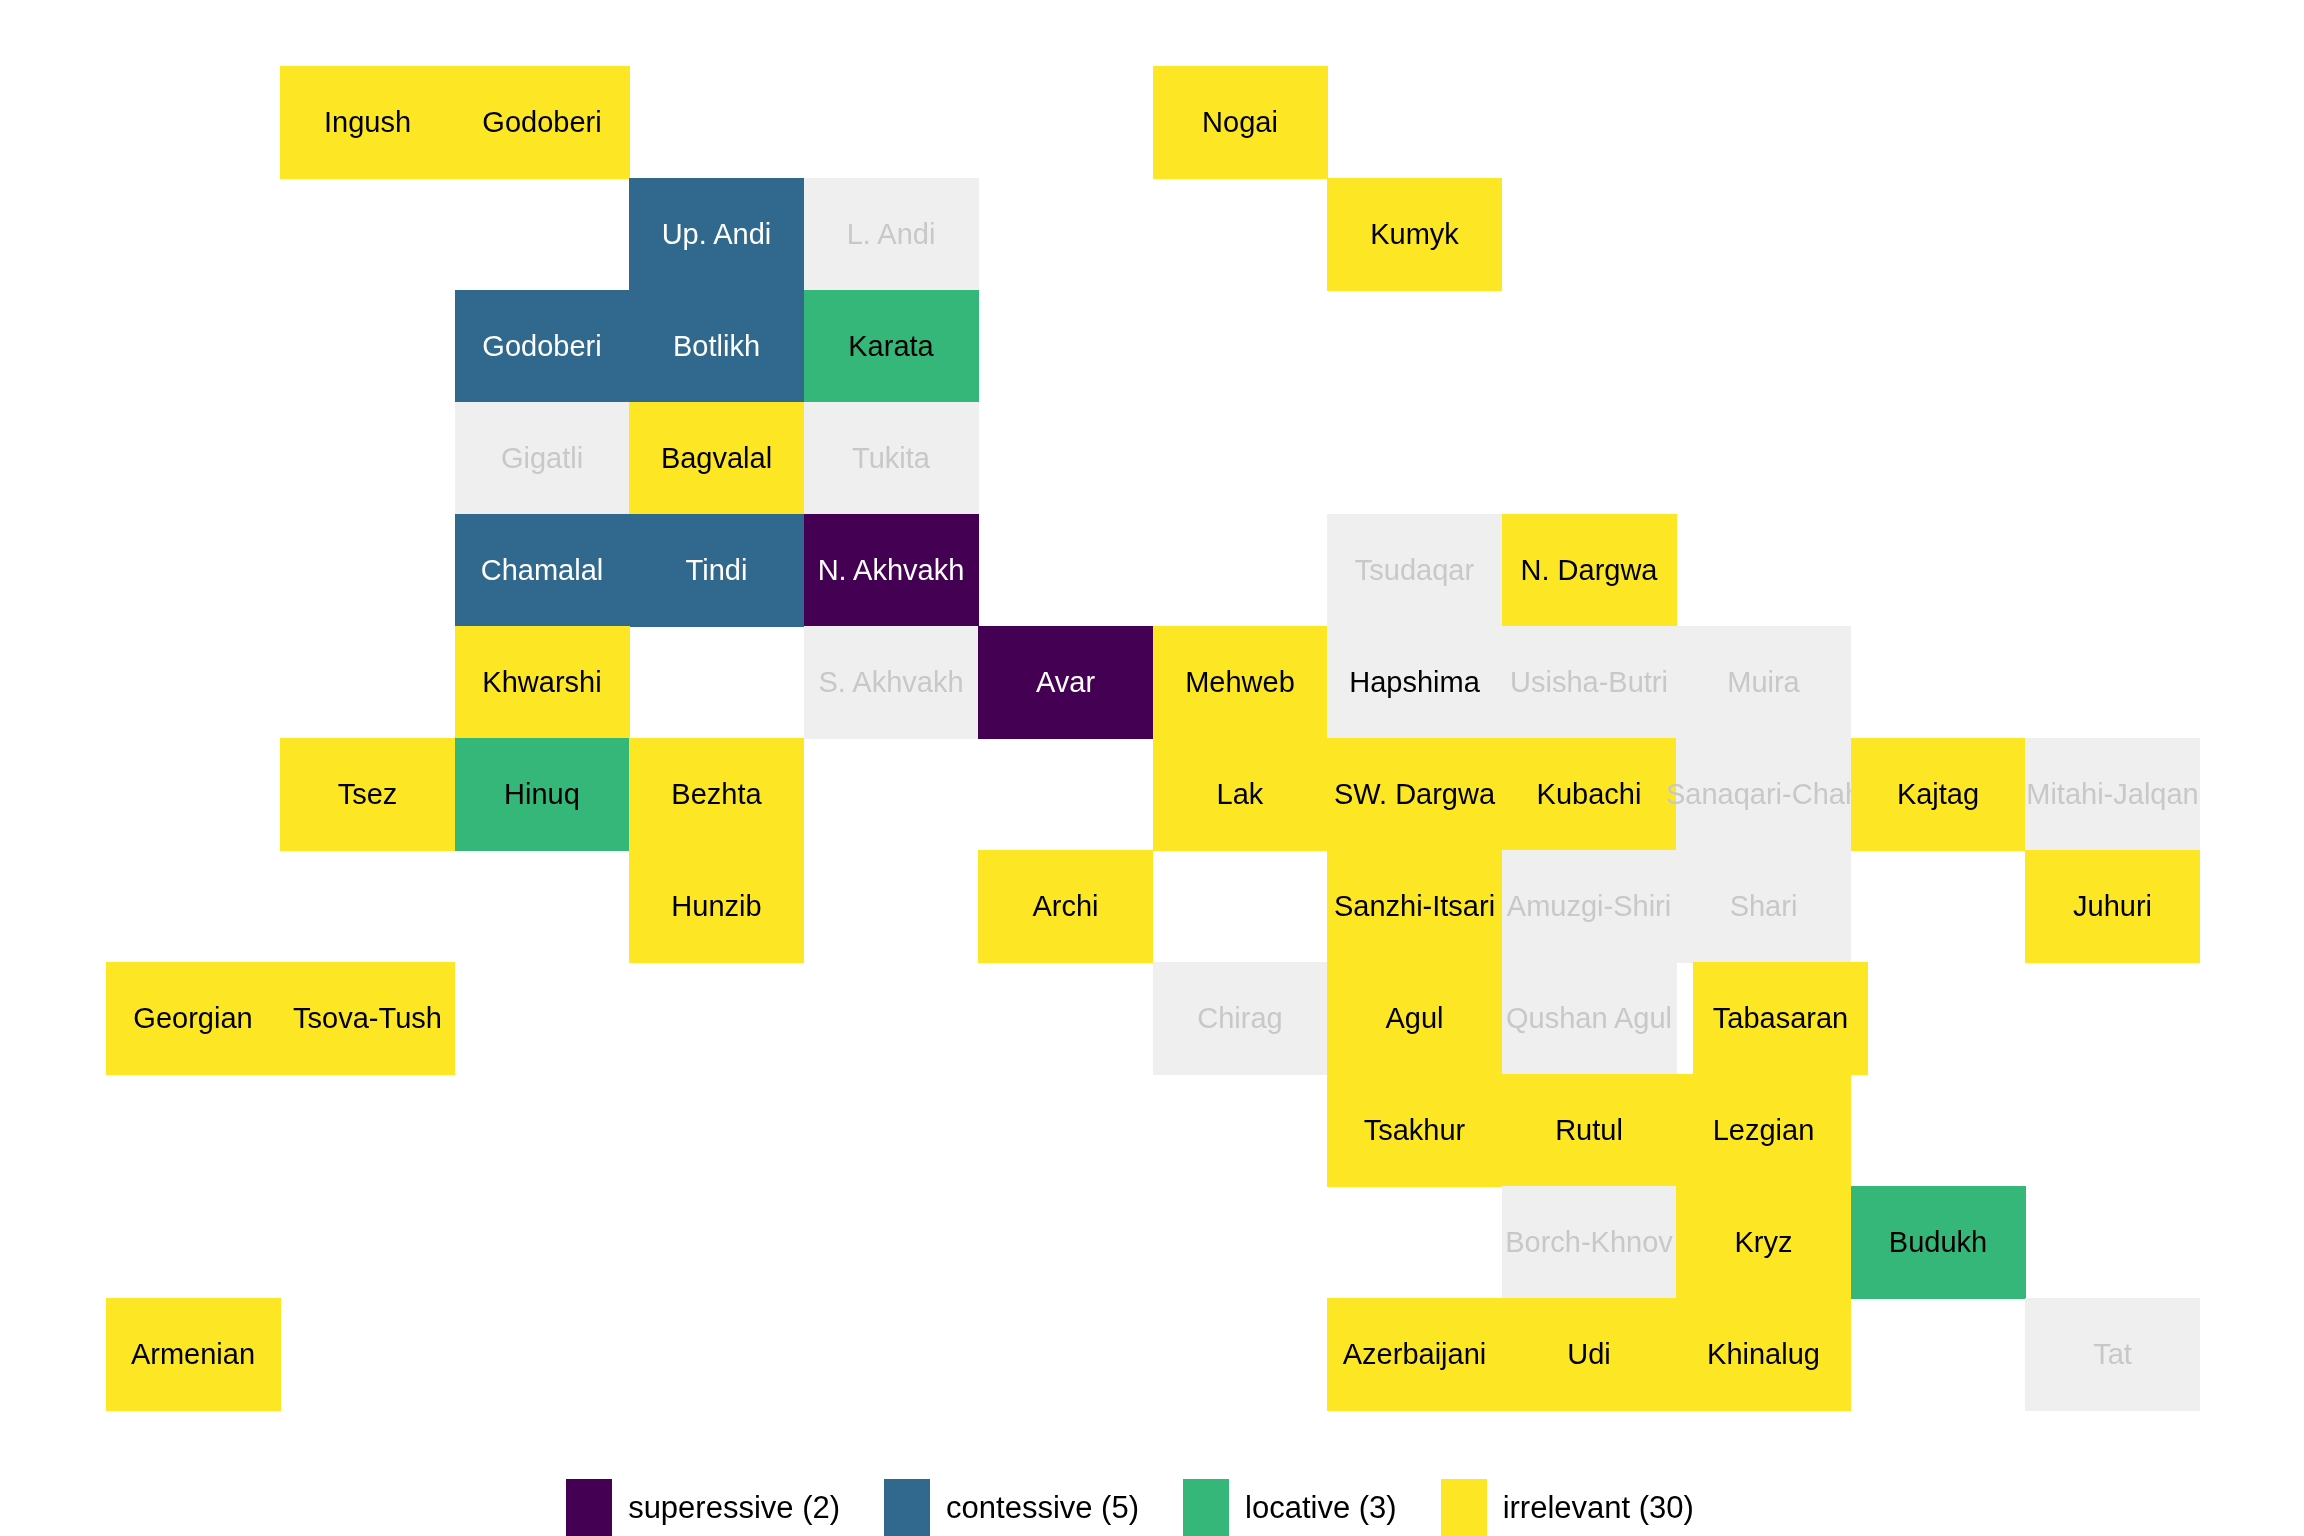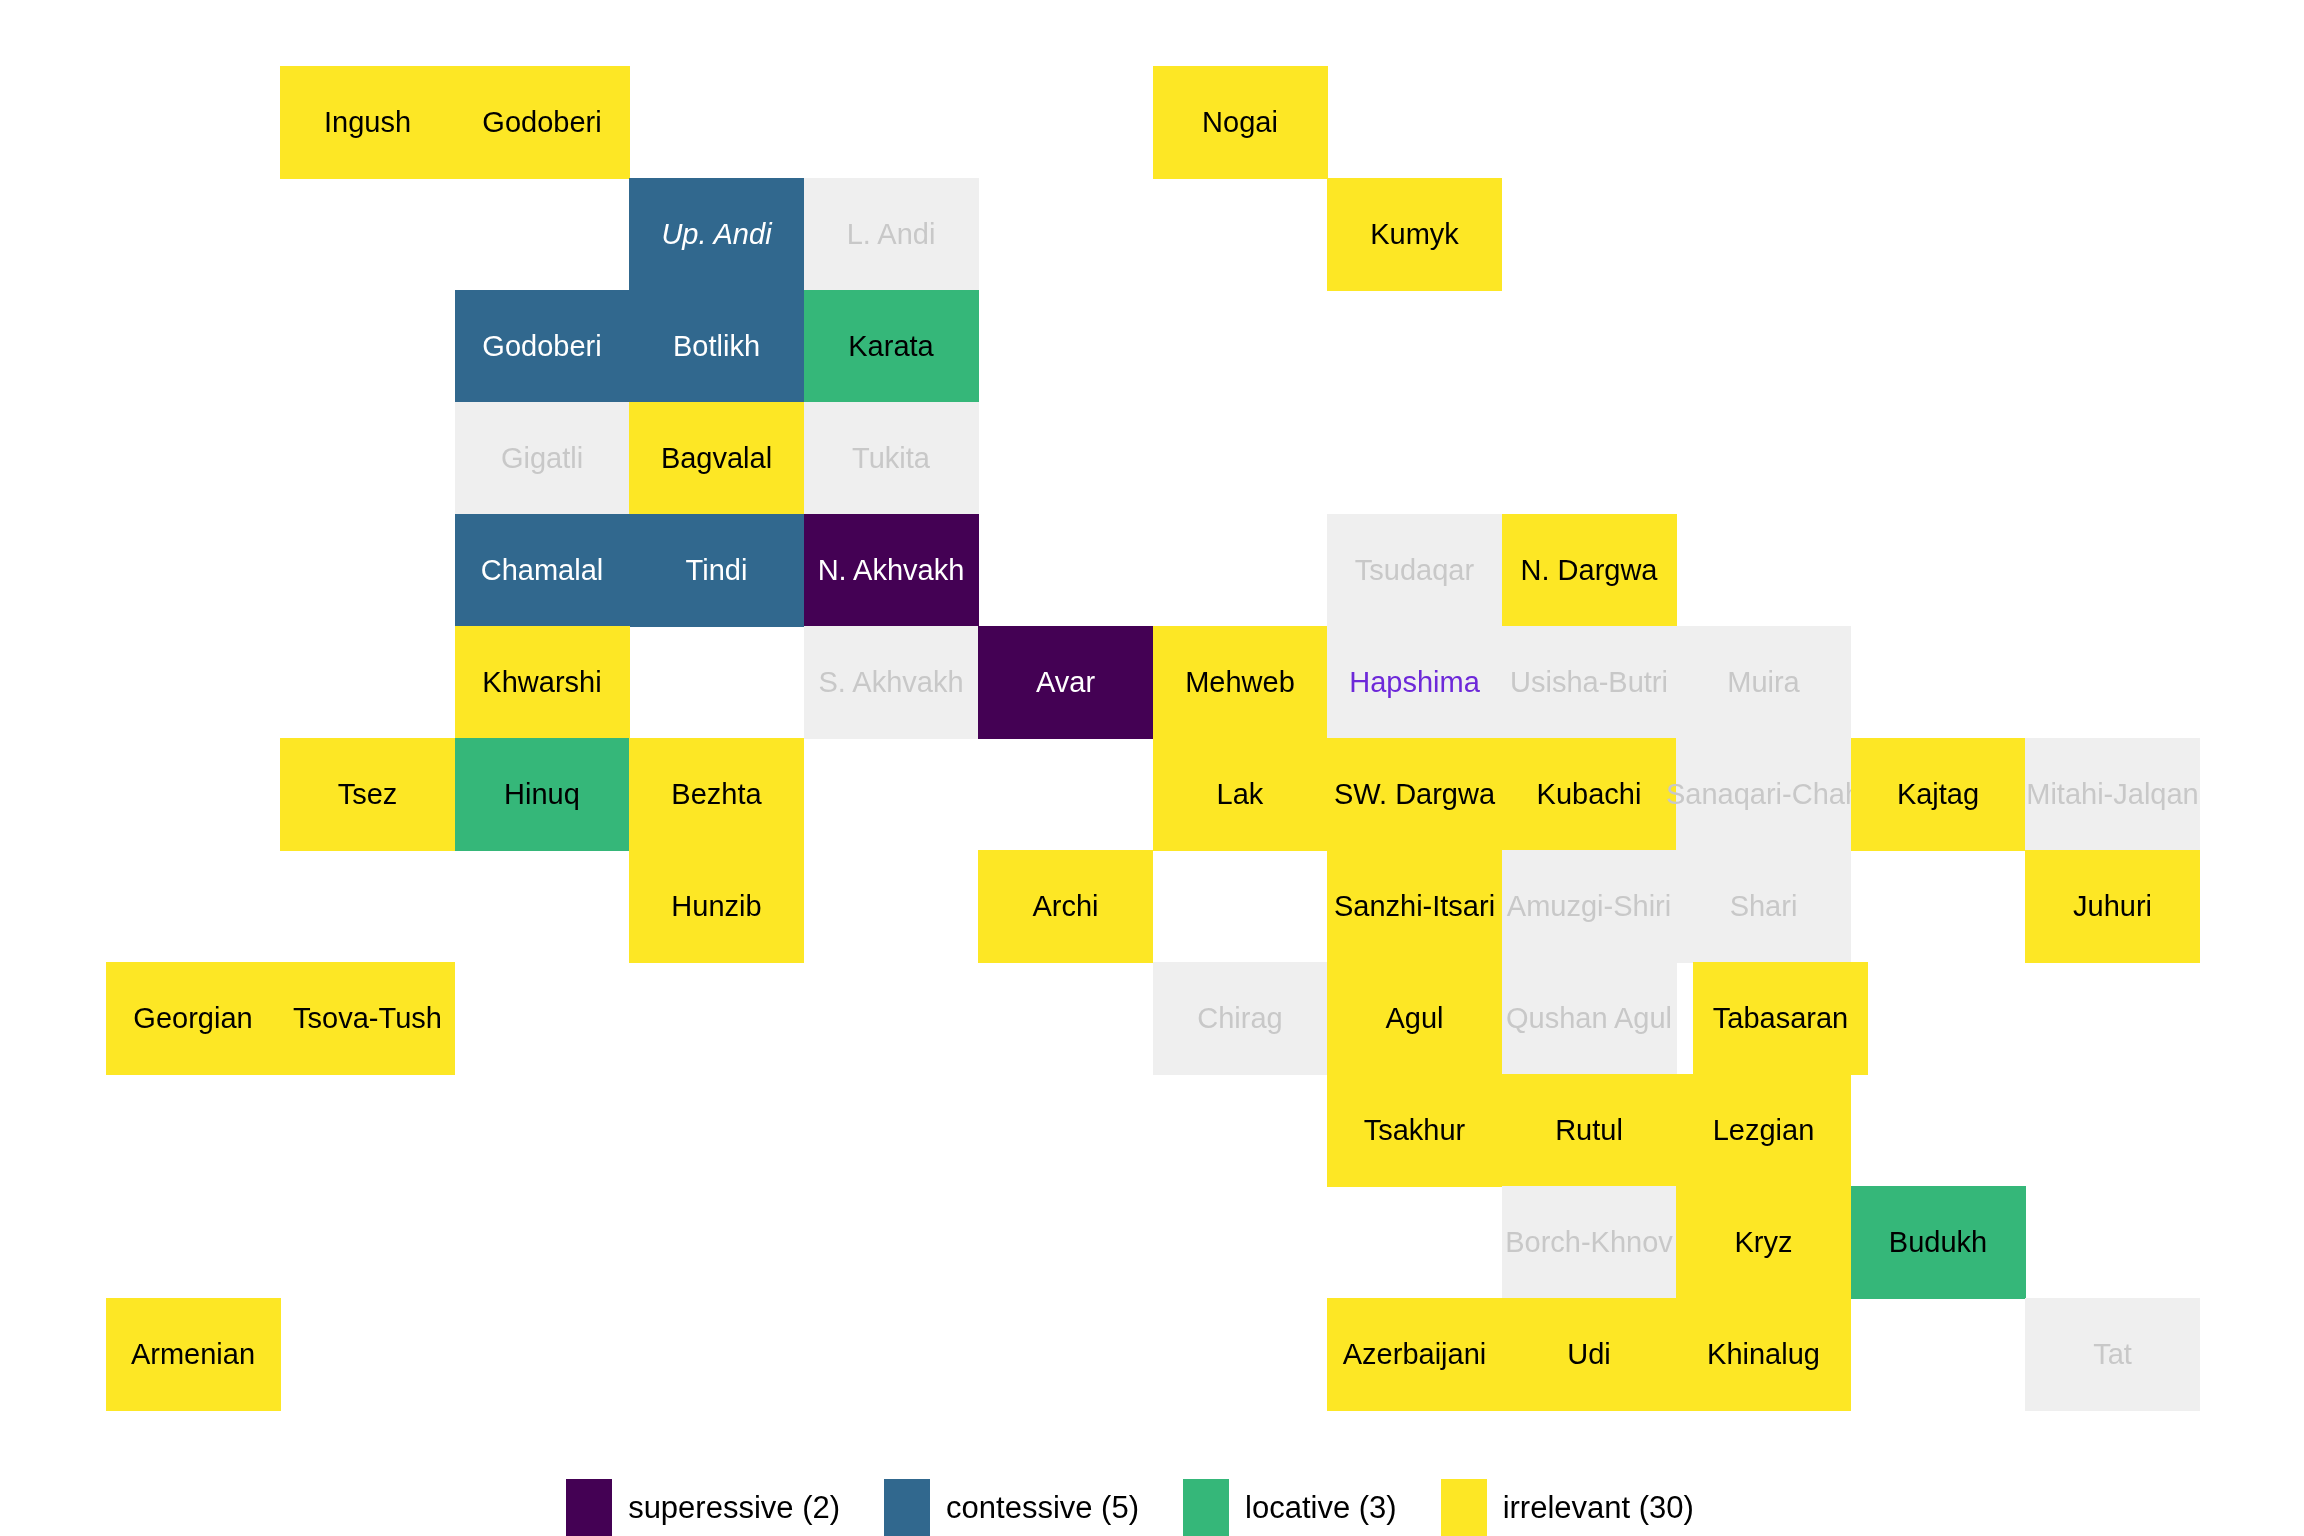--- a/index.html
+++ b/index.html
@@ -19,21 +19,21 @@
   <div id="cells">
       <div class="cell" style="left: 280px; top: 66px; width: 175px; height: 112.5px; background: rgb(253, 231, 37);">
         <span class="lbl" style="color: rgb(0, 0, 0);">Ingush</span>
       </div>
       <div class="cell" style="left: 454.5px; top: 66px; width: 175px; height: 112.5px; background: rgb(253, 231, 37);">
         <span class="lbl" style="color: rgb(0, 0, 0);">Godoberi</span>
       </div>
       <div class="cell" style="left: 1152.5px; top: 66px; width: 175px; height: 112.5px; background: rgb(253, 231, 37);">
         <span class="lbl" style="color: rgb(0, 0, 0);">Nogai</span>
       </div>
-      <div class="cell" style="left: 629px; top: 178px; width: 175px; height: 112.5px; background: rgb(49, 104, 142); font-style: italic;">
+      <div class="cell" style="left: 629px; top: 178px; width: 175px; height: 112.5px; background: rgb(49, 104, 142);">
         <span class="lbl" style="color: rgb(255, 255, 255);">Up. Andi</span>
       </div>
       <div class="cell" style="left: 803.5px; top: 178px; width: 175px; height: 112.5px; background: rgb(239, 239, 239);">
         <span class="lbl" style="color: rgb(200, 200, 200);">L. Andi</span>
       </div>
       <div class="cell" style="left: 1327px; top: 178px; width: 175px; height: 112.5px; background: rgb(253, 231, 37);">
         <span class="lbl" style="color: rgb(0, 0, 0);">Kumyk</span>
       </div>
       <div class="cell" style="left: 454.5px; top: 290px; width: 175px; height: 112.5px; background: rgb(49, 104, 142);">
         <span class="lbl" style="color: rgb(255, 255, 255);">Godoberi</span>
@@ -74,21 +74,21 @@
       <div class="cell" style="left: 803.5px; top: 626px; width: 175px; height: 112.5px; background: rgb(239, 239, 239);">
         <span class="lbl" style="color: rgb(200, 200, 200);">S. Akhvakh</span>
       </div>
       <div class="cell" style="left: 978px; top: 626px; width: 175px; height: 112.5px; background: rgb(68, 1, 84);">
         <span class="lbl" style="color: rgb(255, 255, 255);">Avar</span>
       </div>
       <div class="cell" style="left: 1152.5px; top: 626px; width: 175px; height: 112.5px; background: rgb(253, 231, 37); text-align: right;">
         <span class="lbl" style="color: rgb(0, 0, 0);">Mehweb</span>
       </div>
       <div class="cell" style="left: 1327px; top: 626px; width: 175px; height: 112.5px; background: rgb(239, 239, 239);">
-        <span class="lbl" style="color: #6d28d9; text-align: right;">Hapshima</span>
+        <span class="lbl" style="color: #000000; text-align: right;">Hapshima</span>
       </div>
       <div class="cell" style="left: 1501.5px; top: 626px; width: 175px; height: 112.5px; background: rgb(239, 239, 239);">
         <span class="lbl" style="color: rgb(200, 200, 200);">Usisha-Butri</span>
       </div>
       <div class="cell" style="left: 1676px; top: 626px; width: 175px; height: 112.5px; background: rgb(239, 239, 239);">
         <span class="lbl" style="color: rgb(200, 200, 200);">Muira</span>
       </div>
       <div class="cell" style="left: 280px; top: 738px; width: 175px; height: 112.5px; background: rgb(253, 231, 37);">
         <span class="lbl" style="color: rgb(0, 0, 0);">Tsez</span>
       </div>

